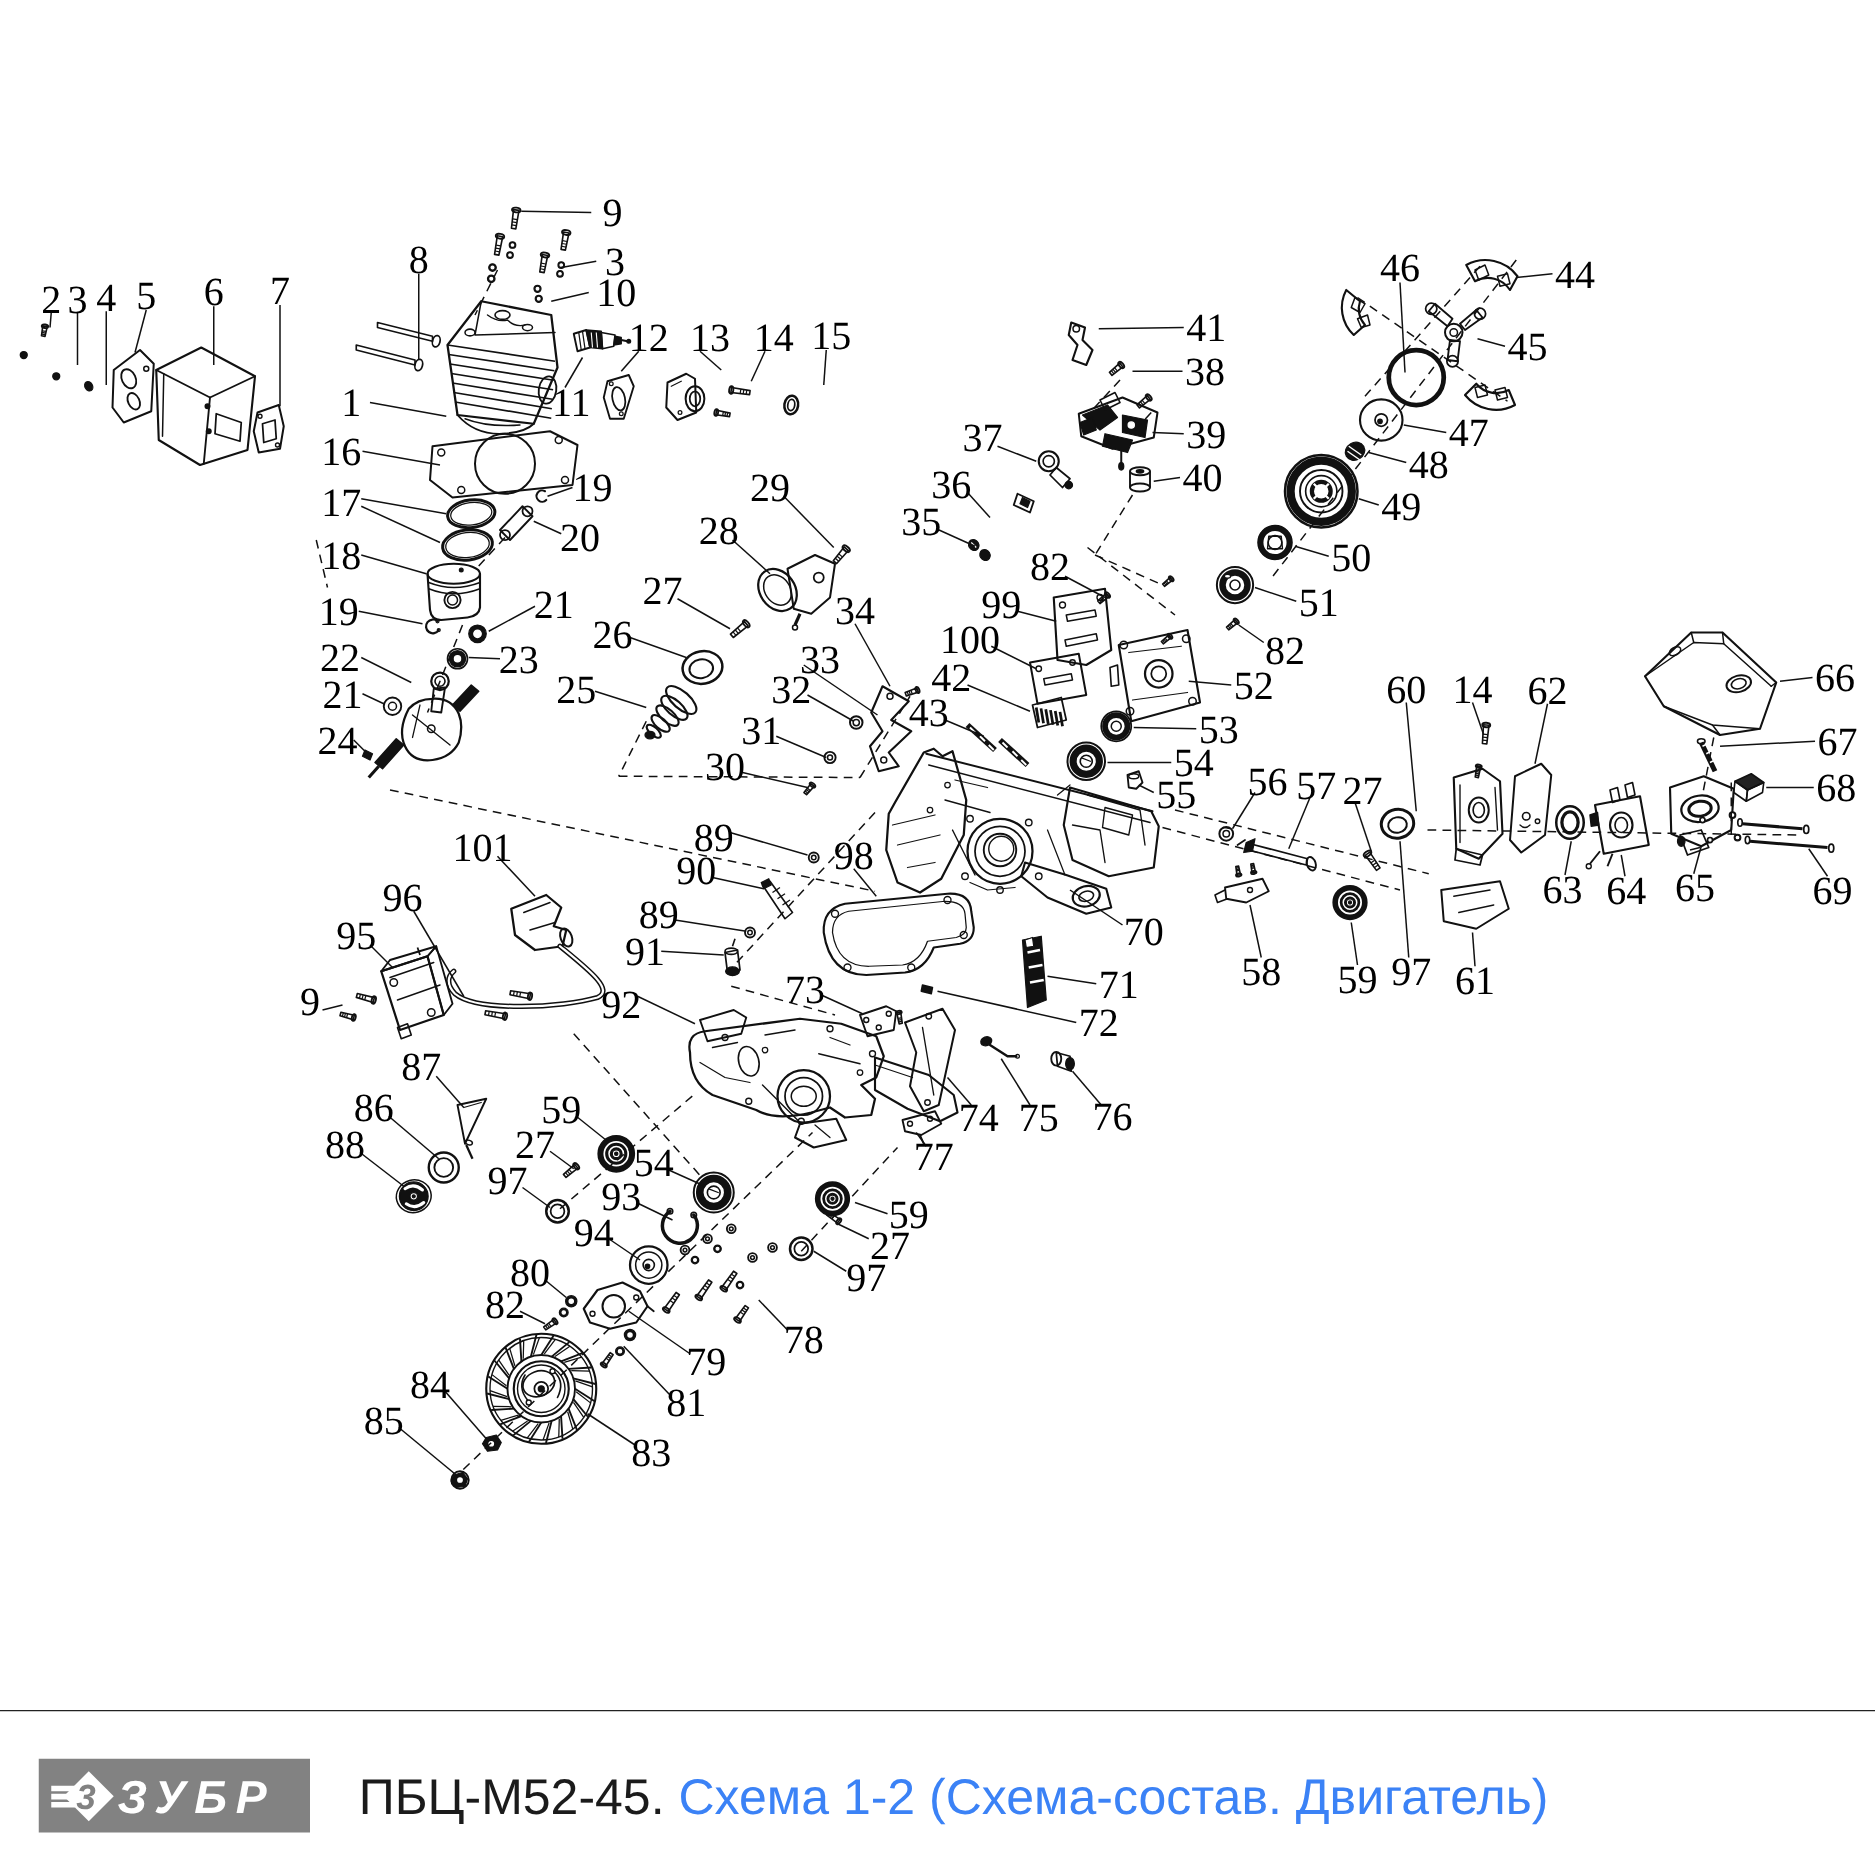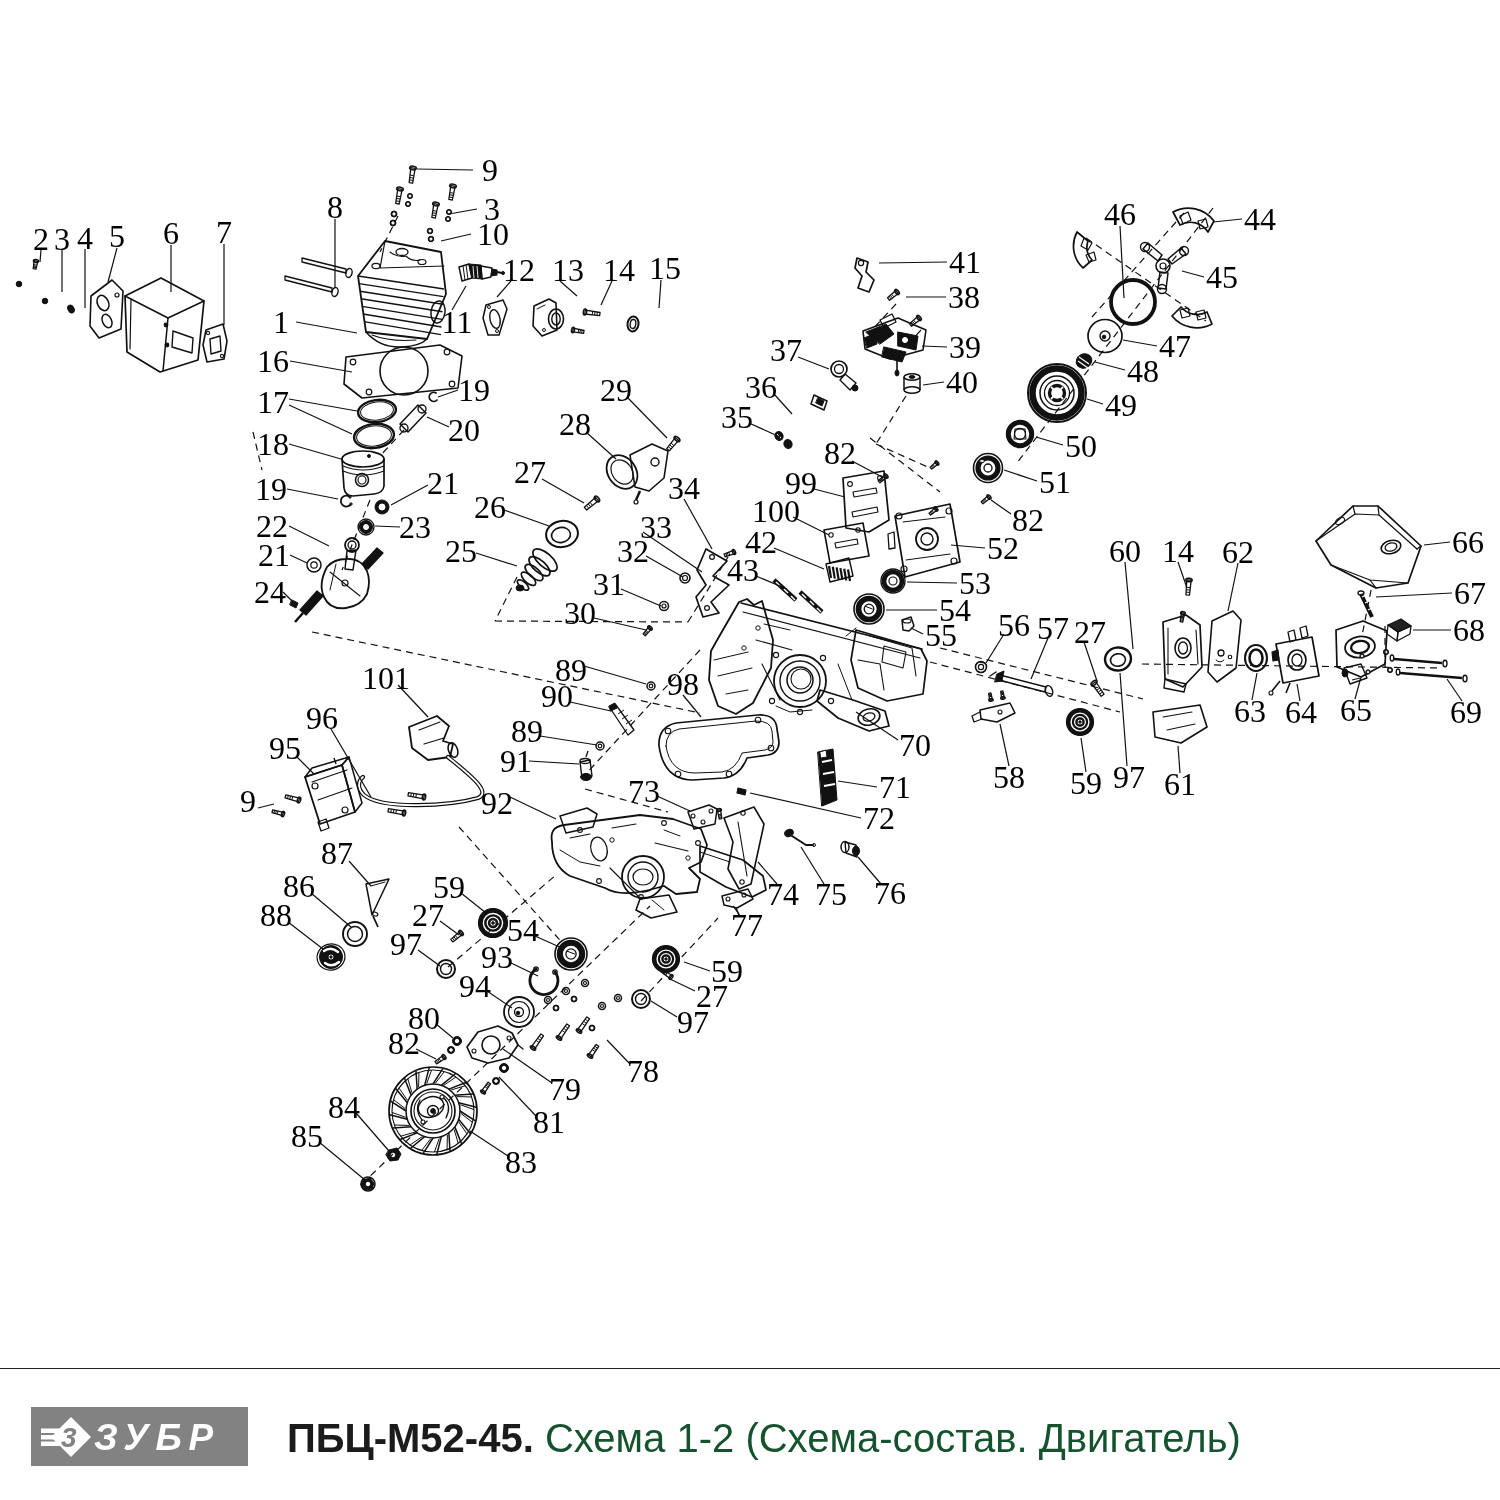--- a/index.html
+++ b/index.html
@@ -1,20 +1,20 @@
 <!DOCTYPE html>
 <html><head><meta charset="utf-8">
 <style>
 html,body{margin:0;padding:0;background:#fff;width:1500px;height:1500px;overflow:hidden}
 .lab text{font-family:"Liberation Serif",serif;font-size:32px;fill:#000;text-anchor:middle}
 .footer{position:absolute;left:0;top:1368px;width:1500px;border-top:1.5px solid #222;height:132px;font-family:"Liberation Sans",sans-serif}
 .logo{position:absolute;left:31px;top:38px;width:217px;height:59px;background:#828282}
 .title{position:absolute;left:287px;top:47px;font-size:40px;color:#1b1b1b;white-space:nowrap}
-.title b{font-weight:bold}
-.title span{color:#14532d}
+.title b{font-weight:normal}
+.title span{color:#3b82f6}
 </style></head>
 <body>
 
 <svg width="1500" height="1368" viewBox="0 0 1500 1368" xmlns="http://www.w3.org/2000/svg">
 
 <g>
       <path d="M34.22734604457803,260.6874332801995 L33.19269141432698,268.6284086482573 L36.02893774300214,269.128515399938 L37.77265395542197,261.3125667198005Z" fill="none" stroke="#111" stroke-width="1.3" stroke-linejoin="round" stroke-linecap="round"></path>
       <ellipse cx="36" cy="261" rx="2.6" ry="1.4300000000000002" fill="none" stroke="#111" stroke-width="1.5" transform="rotate(190 36 261)"></ellipse>
       <line x1="33.8872841249947" y1="264.68917763620846" x2="36.72353045366986" y2="265.1892843878892" stroke="#111" stroke-width="1"></line>
       <line x1="33.66501445758103" y1="265.9497315600641" x2="36.50126078625619" y2="266.4498383117448" stroke="#111" stroke-width="1"></line>

